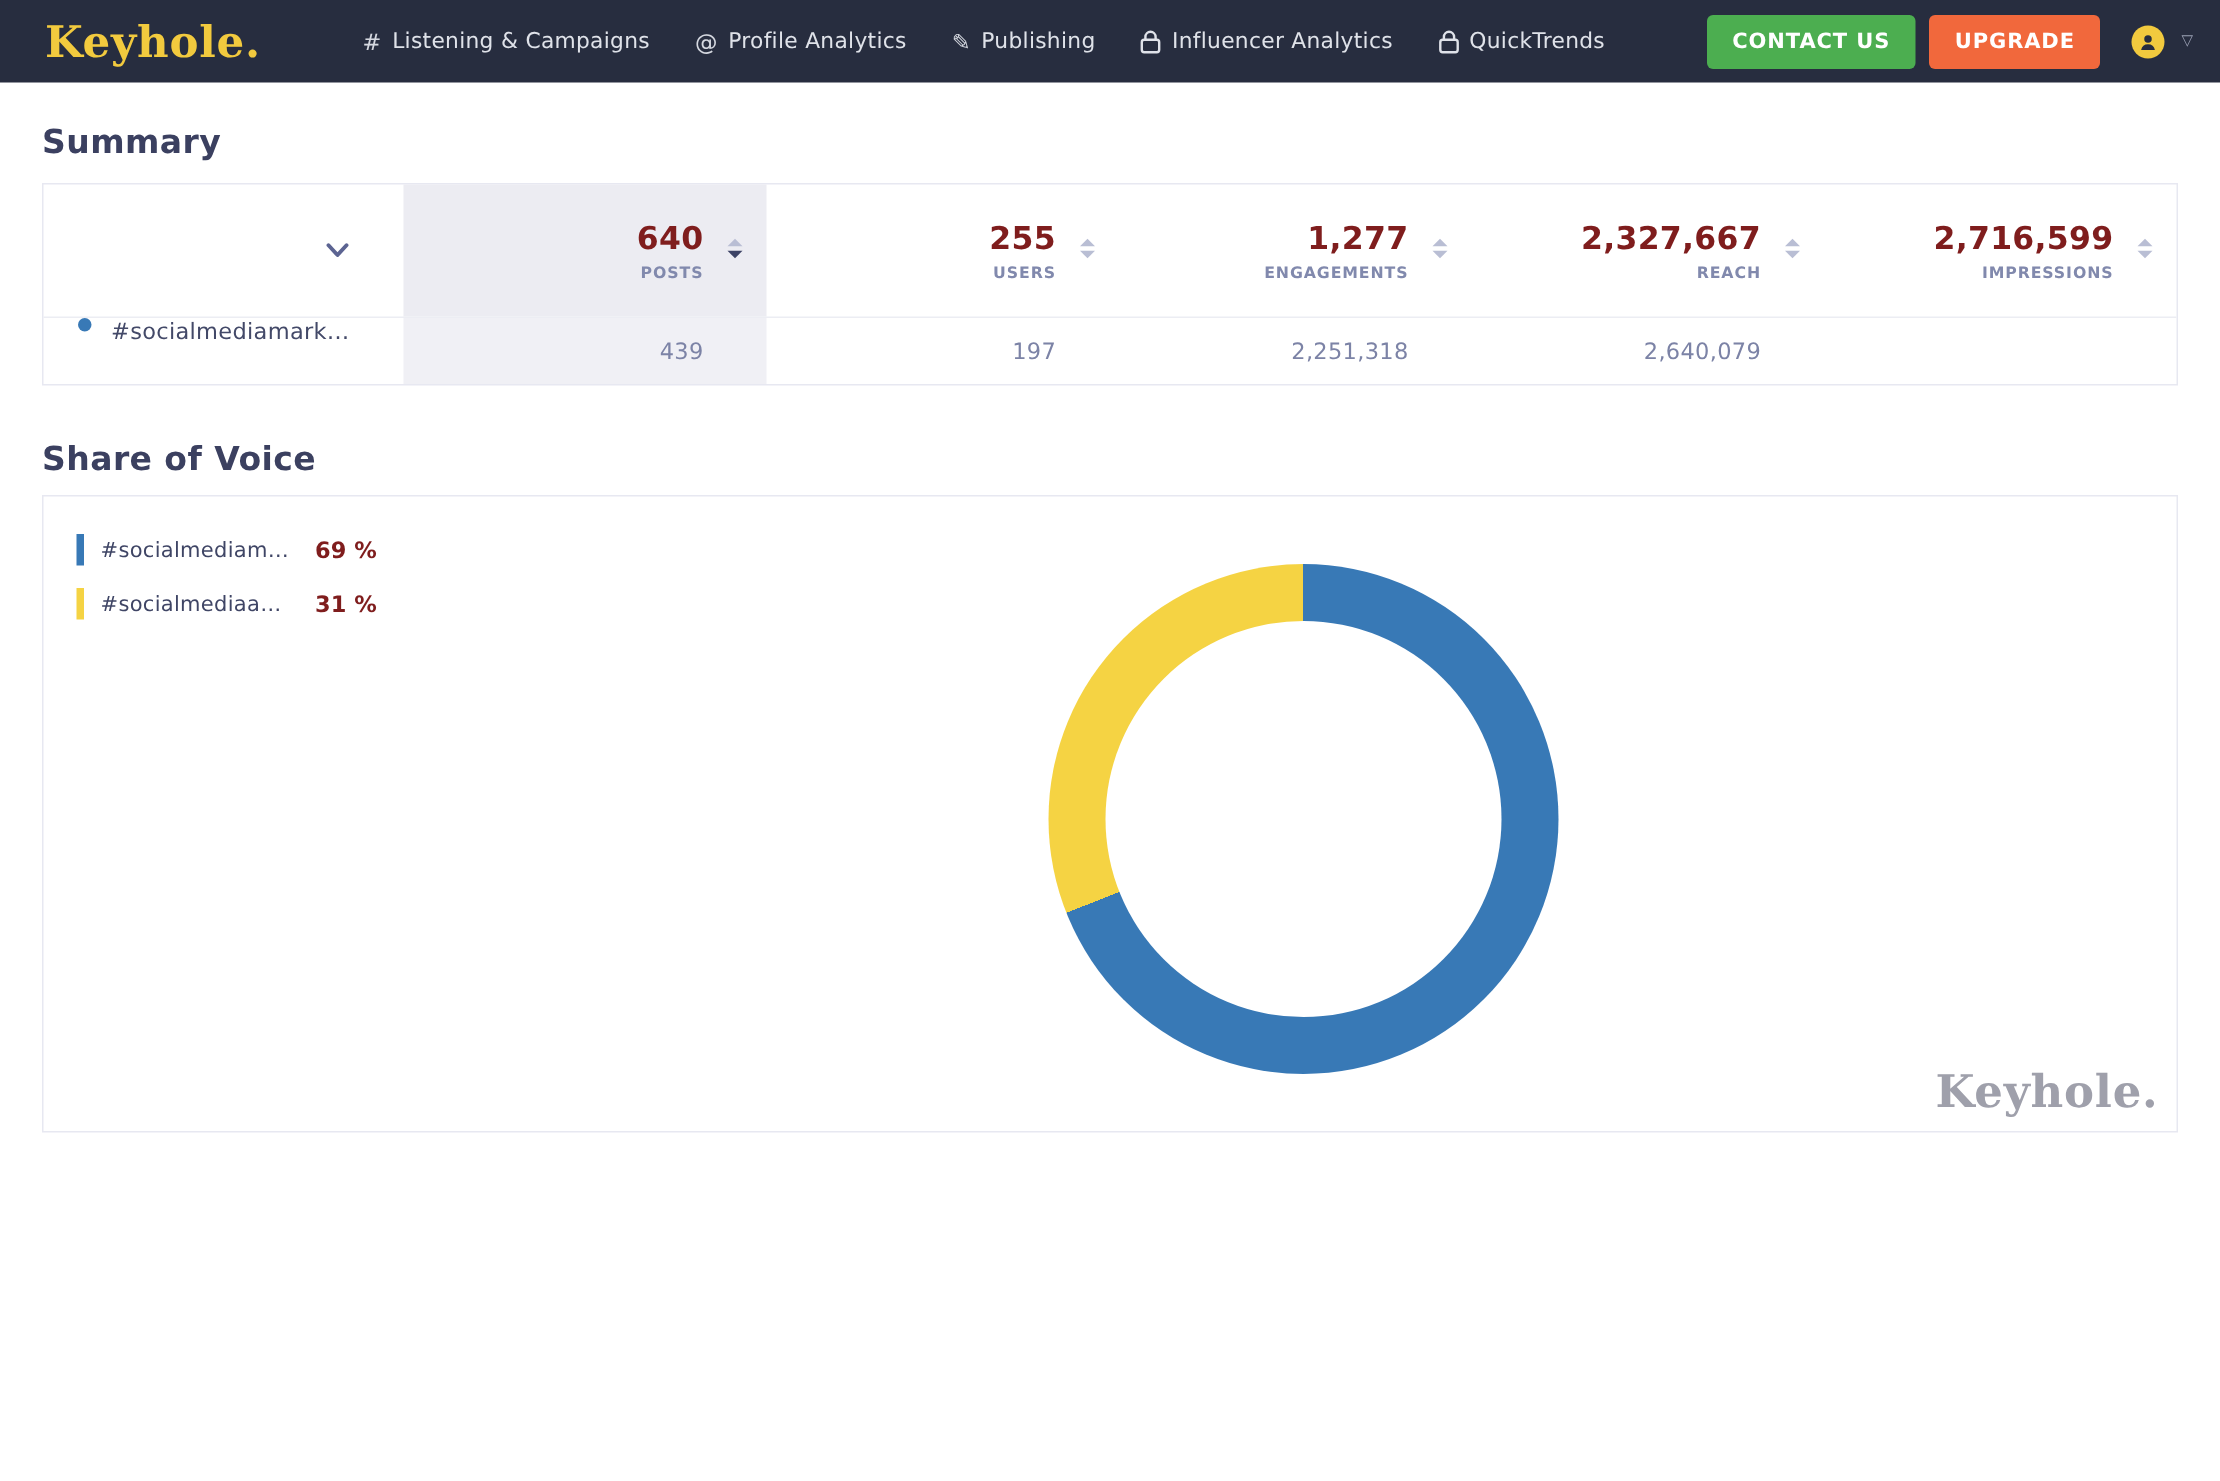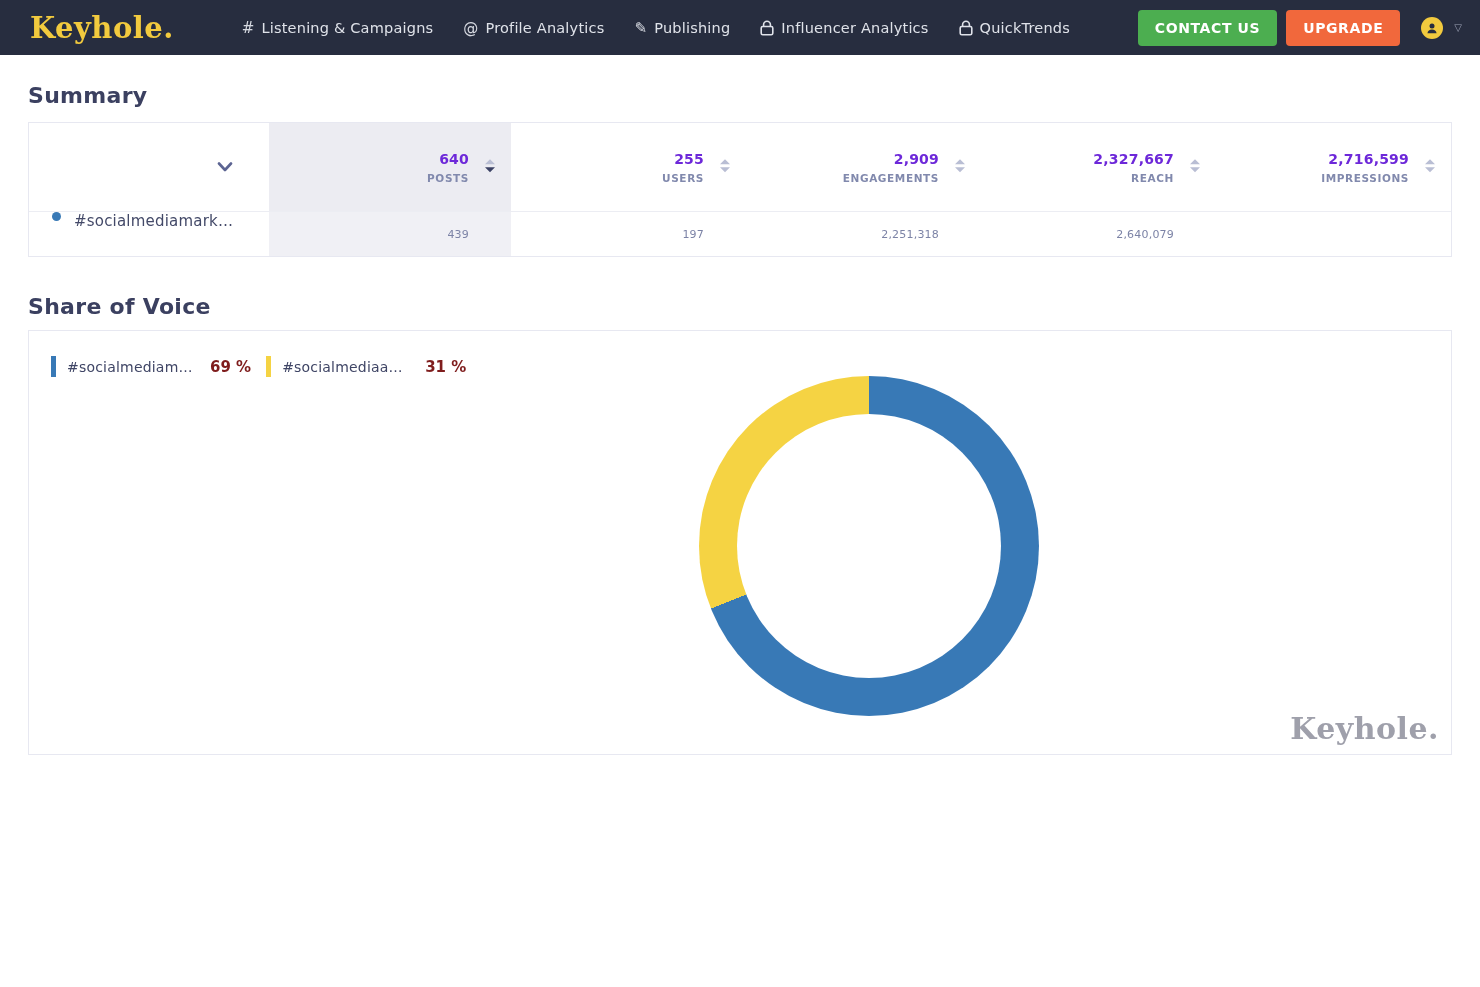--- a/index.html
+++ b/index.html
@@ -101,23 +101,23 @@
   .t-body { height: 45px; border-top: 1px solid #ecedf3; }
   .cell { position: relative; }
   .head-cell {
     display: flex;
     flex-direction: column;
     align-items: flex-end;
     justify-content: center;
     padding-right: 42px;
   }
   .head-cell .num {
-    font-size: 14px;
-    font-weight: 700;
-    color: #6d28d9;
+    font-size: 21px;
+    font-weight: 700;
+    color: #7f1d1d;
     letter-spacing: 0.2px;
   }
   .head-cell .col-label {
     font-size: 10.5px;
     font-weight: 600;
     color: #8189ad;
     letter-spacing: 0.6px;
     margin-top: 5px;
   }
   .sorter {
@@ -152,39 +152,39 @@
     letter-spacing: 0.2px;
     white-space: nowrap;
     cursor: pointer;
   }
   .dot { width: 9px; height: 9px; border-radius: 50%; flex: 0 0 auto; }
   .val-cell {
     display: flex;
     align-items: center;
     justify-content: flex-end;
     padding-right: 42px;
-    font-size: 11px;
+    font-size: 15px;
     color: #7c83a6;
     letter-spacing: 0.2px;
     padding-left: 13px;
   }
 
   
   .sov-panel {
     position: relative;
     height: 425px;
     border: 1px solid #e7e8f1;
     background: #ffffff;
   }
   .legend {
     position: absolute;
     top: 25px;
     left: 22px;
     display: flex;
-    flex-direction: row;
+    flex-direction: column;
     gap: 15px;
   }
   .legend-item { display: flex; align-items: center; cursor: pointer; }
   .swatch { width: 5px; height: 21px; margin-right: 11px; flex: 0 0 auto; }
   .legend-label {
     width: 128px;
     font-size: 14px;
     color: #3f4565;
     letter-spacing: 0.2px;
     white-space: nowrap;
@@ -297,21 +297,21 @@
       </div>
       <div class="cell head-cell">
         <span class="num">255</span>
         <span class="col-label">USERS</span>
         <span class="sorter">
             <span class="tri tri-up"></span>
             <span class="tri tri-down"></span>
           </span>
       </div>
       <div class="cell head-cell">
-        <span class="num">2,909</span>
+        <span class="num">1,277</span>
         <span class="col-label">ENGAGEMENTS</span>
         <span class="sorter">
             <span class="tri tri-up"></span>
             <span class="tri tri-down"></span>
           </span>
       </div>
       <div class="cell head-cell">
         <span class="num">2,327,667</span>
         <span class="col-label">REACH</span>
         <span class="sorter">

